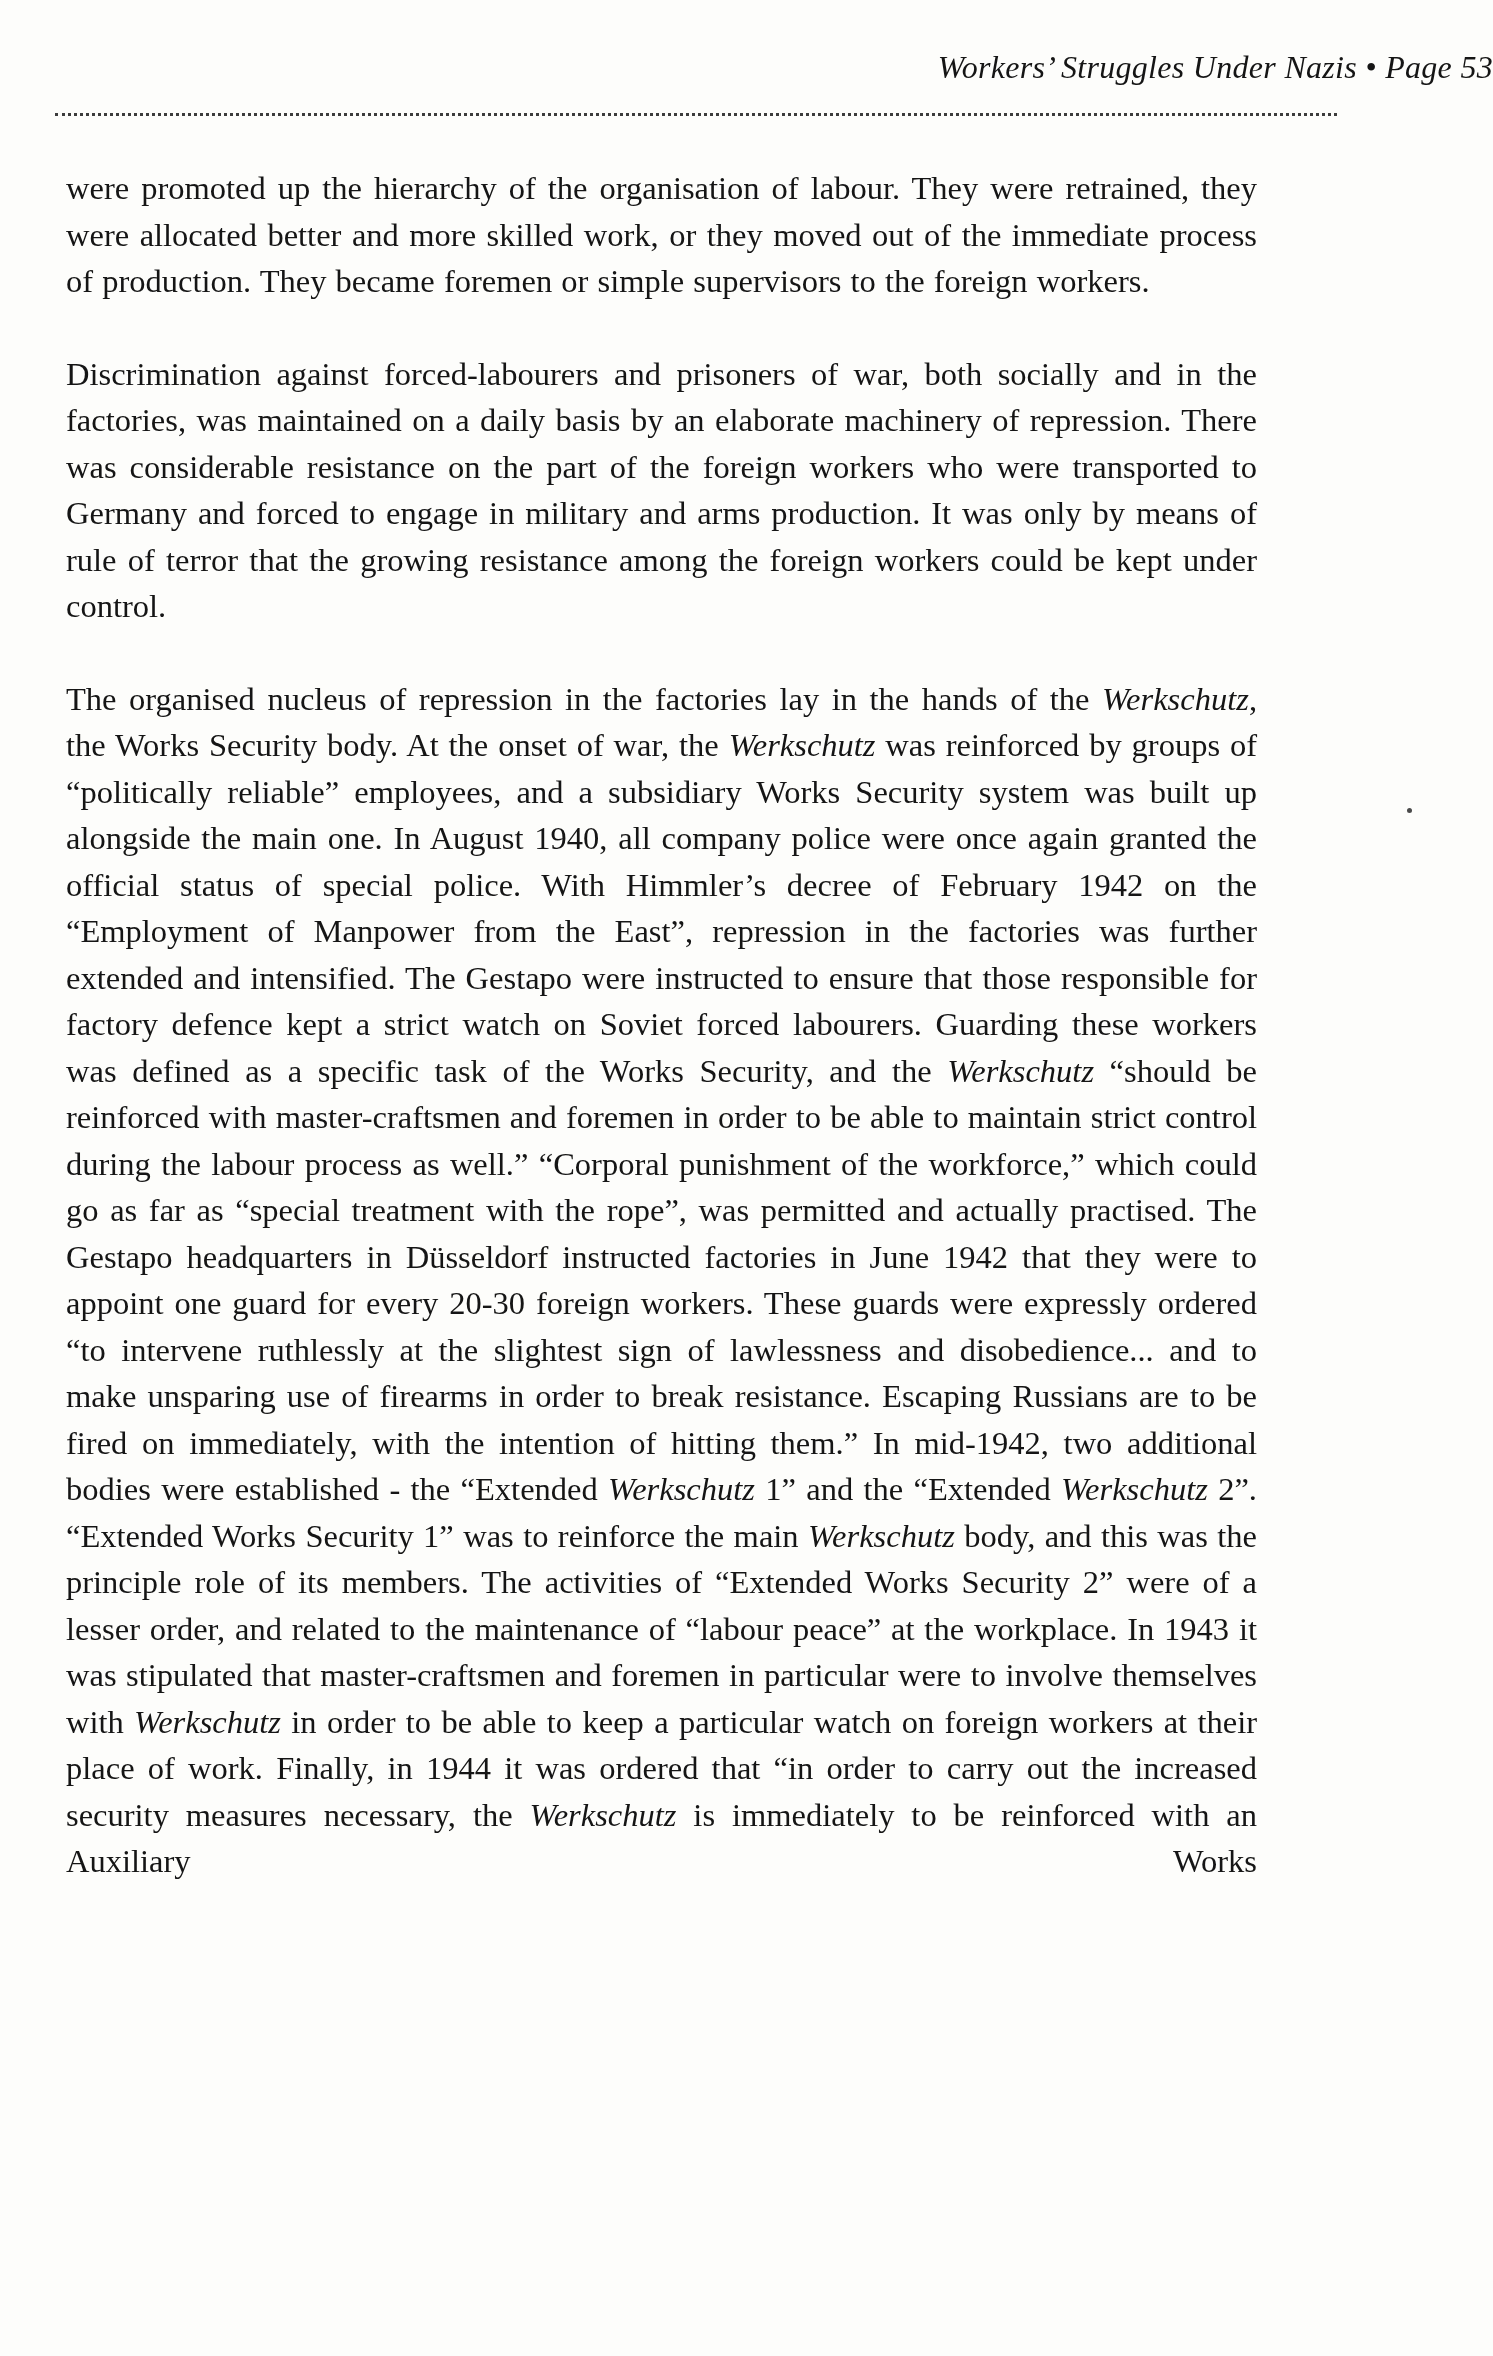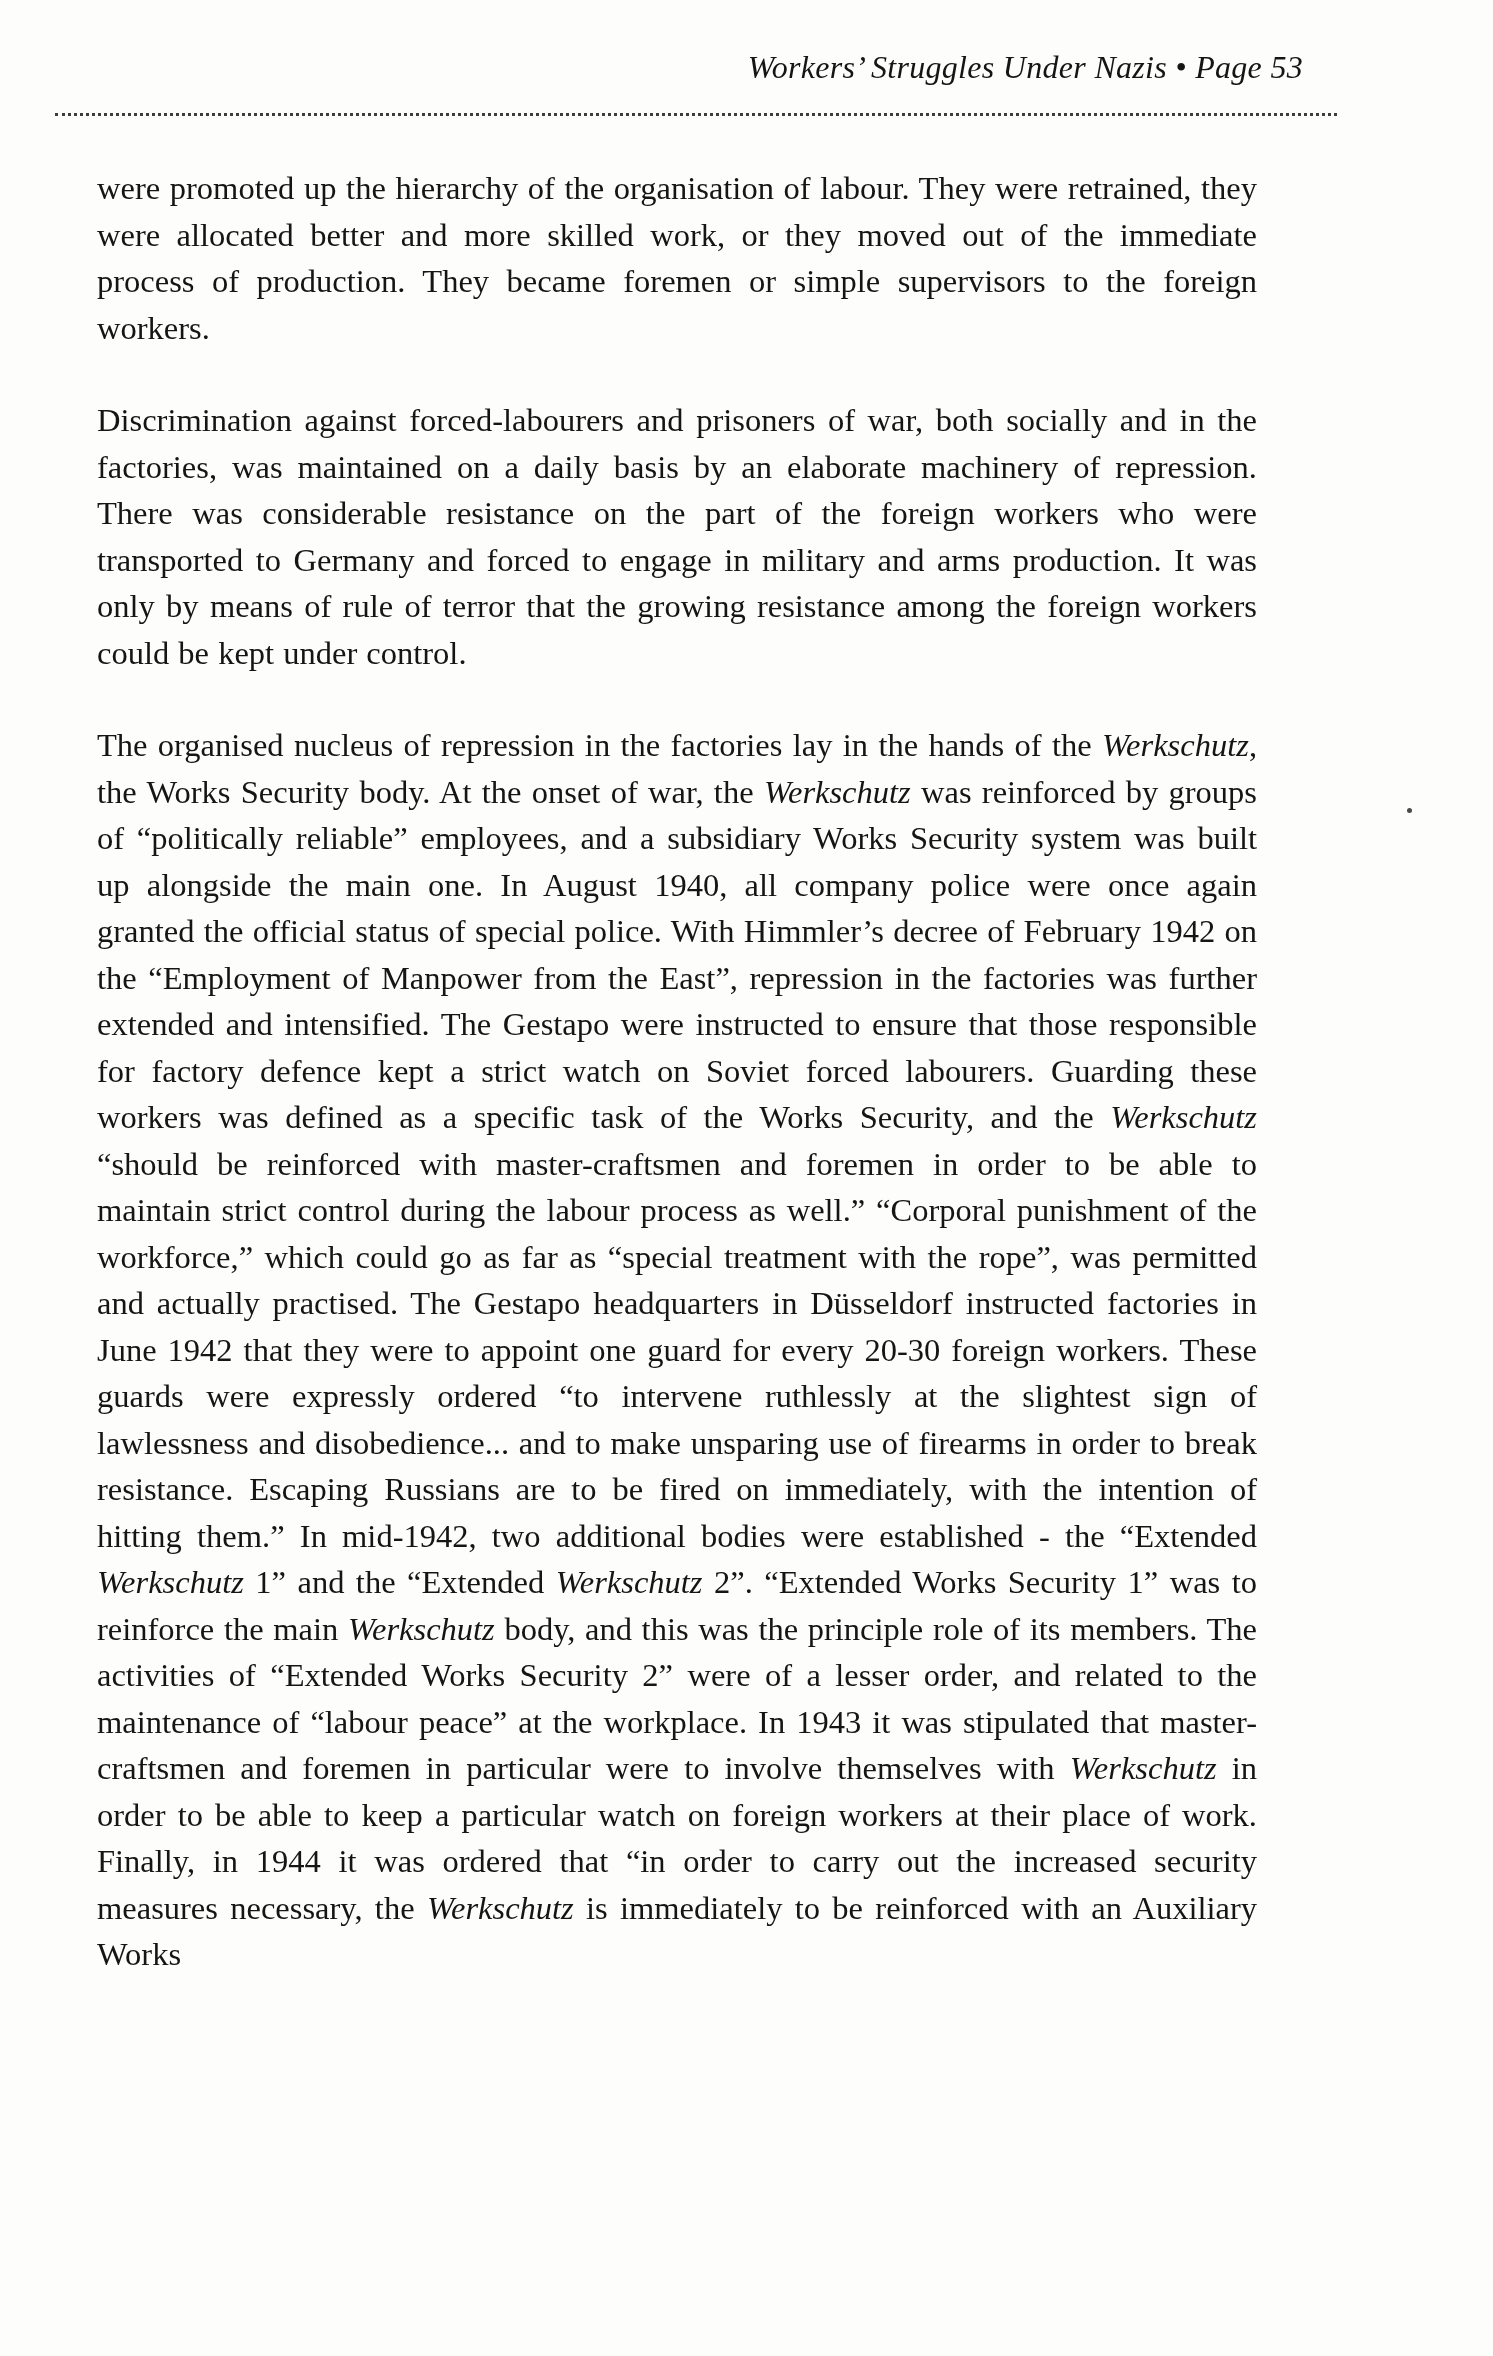--- a/index.html
+++ b/index.html
@@ -13,36 +13,35 @@
     height: 2356px;
     margin: 0 auto;
     background: #fdfdfb;
     color: #151515;
     font-family: "Liberation Serif", serif;
     box-sizing: border-box;
     overflow: hidden;
   }
   .page-header {
     padding-top: 48px;
-    padding-right: 190px;
     text-align: right;
     font-style: italic;
     font-size: 32px;
     line-height: 1.2;
     letter-spacing: 0.3px;
   }
   .dotted-rule {
     height: 0;
     border-top: 3px dotted #3c3c3c;
     width: 1282px;
     margin: 27px 0 0 55px;
   }
   .content {
     margin-top: 49px;
-    padding: 0 236px 0 97px;
+    padding: 0 236px 0 66px;
     font-size: 32.5px;
     line-height: 46.5px;
     text-align: justify;
     word-spacing: 1px;
   }
   .content p {
     margin: 0 0 46px 0;
   }
   .content p:last-child {
     margin-bottom: 16px;

